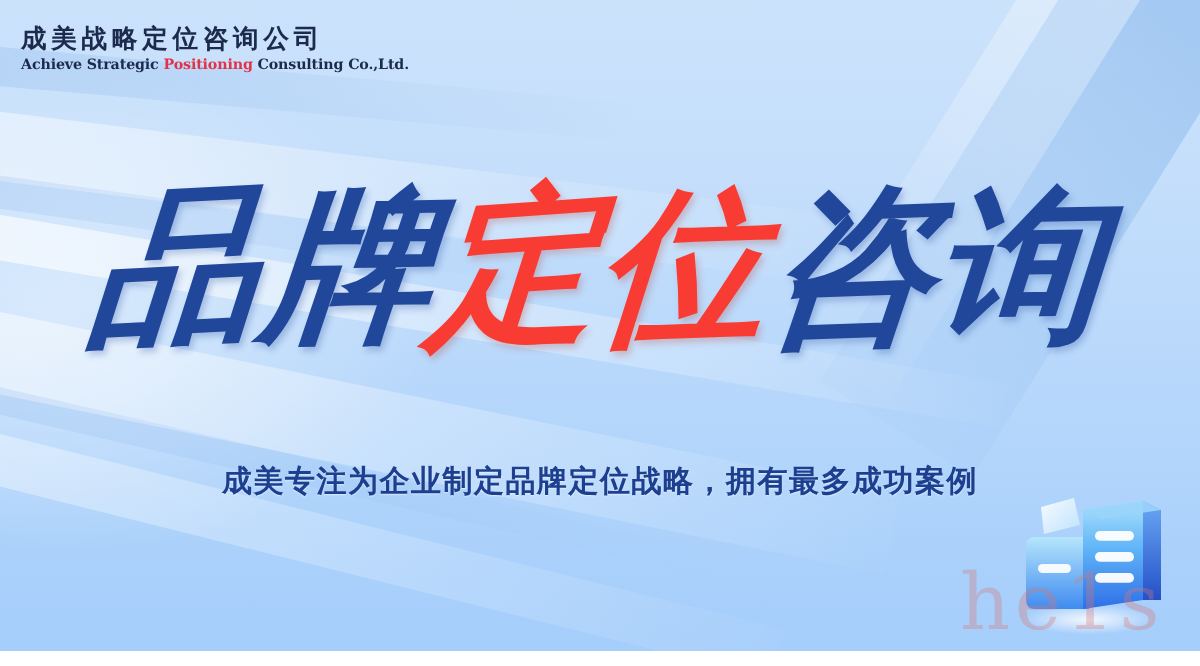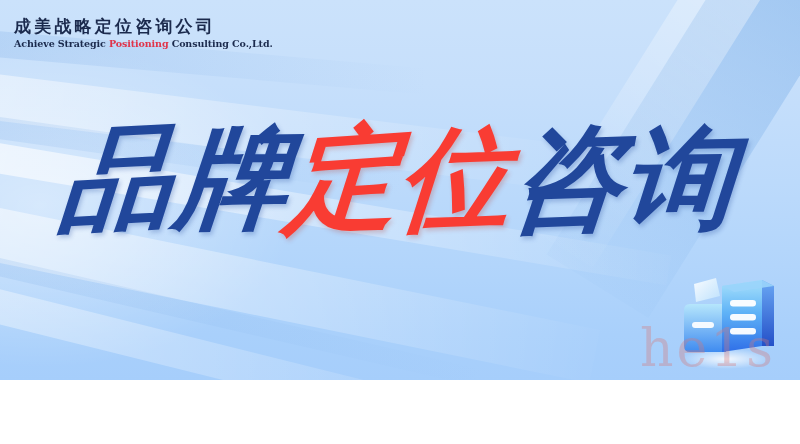--- a/index.html
+++ b/index.html
@@ -3,21 +3,21 @@
 <meta charset="utf-8">
 <style>
   html, body {
     margin: 0;
     padding: 0;
     background: #ffffff;
   }
   #banner {
     position: relative;
     width: 800px;
-    height: 380px;
+    height: 434px;
     overflow: hidden;
     font-family: "Liberation Sans", "DejaVu Sans", sans-serif;
     background: linear-gradient(180deg,
         #cbe2fb 0%,
         #c6dffb 22%,
         #bcdafb 48%,
         #b2d5fb 70%,
         #a9d0fb 88%,
         #a6cefb 100%);
   }
@@ -212,20 +212,21 @@
   <div class="band-right"></div>
   <div class="band-right2"></div>
 
   <div class="logo">
     <div class="logo-cn">成美战略定位咨询公司</div>
     <div class="logo-en"><span>Achieve Strategic </span><span class="hl">Positioning</span><span> Consulting Co.,Ltd.</span></div>
   </div>
 
   <div class="headline"><span class="hl-blue ch-1">品</span><span class="hl-blue ch-2">牌</span><span class="hl-red ch-3">定</span><span class="hl-red ch-4">位</span><span class="hl-blue ch-5">咨</span><span class="hl-blue ch-6">询</span></div>
 
+  <div class="subtitle">成美专注为企业制定品牌定位战略，拥有最多成功案例</div>
 
   <svg class="doc-icon" viewBox="0 0 112 106">
     <defs>
       <linearGradient id="gDocFront" x1="0" y1="0" x2="0" y2="1">
         <stop offset="0%" stop-color="#a9e2fb"></stop>
         <stop offset="45%" stop-color="#5fb3f7"></stop>
         <stop offset="100%" stop-color="#2f6fe8"></stop>
       </linearGradient>
       <linearGradient id="gDocSide" x1="0" y1="0" x2="0" y2="1">
         <stop offset="0%" stop-color="#6aa8f4"></stop>

